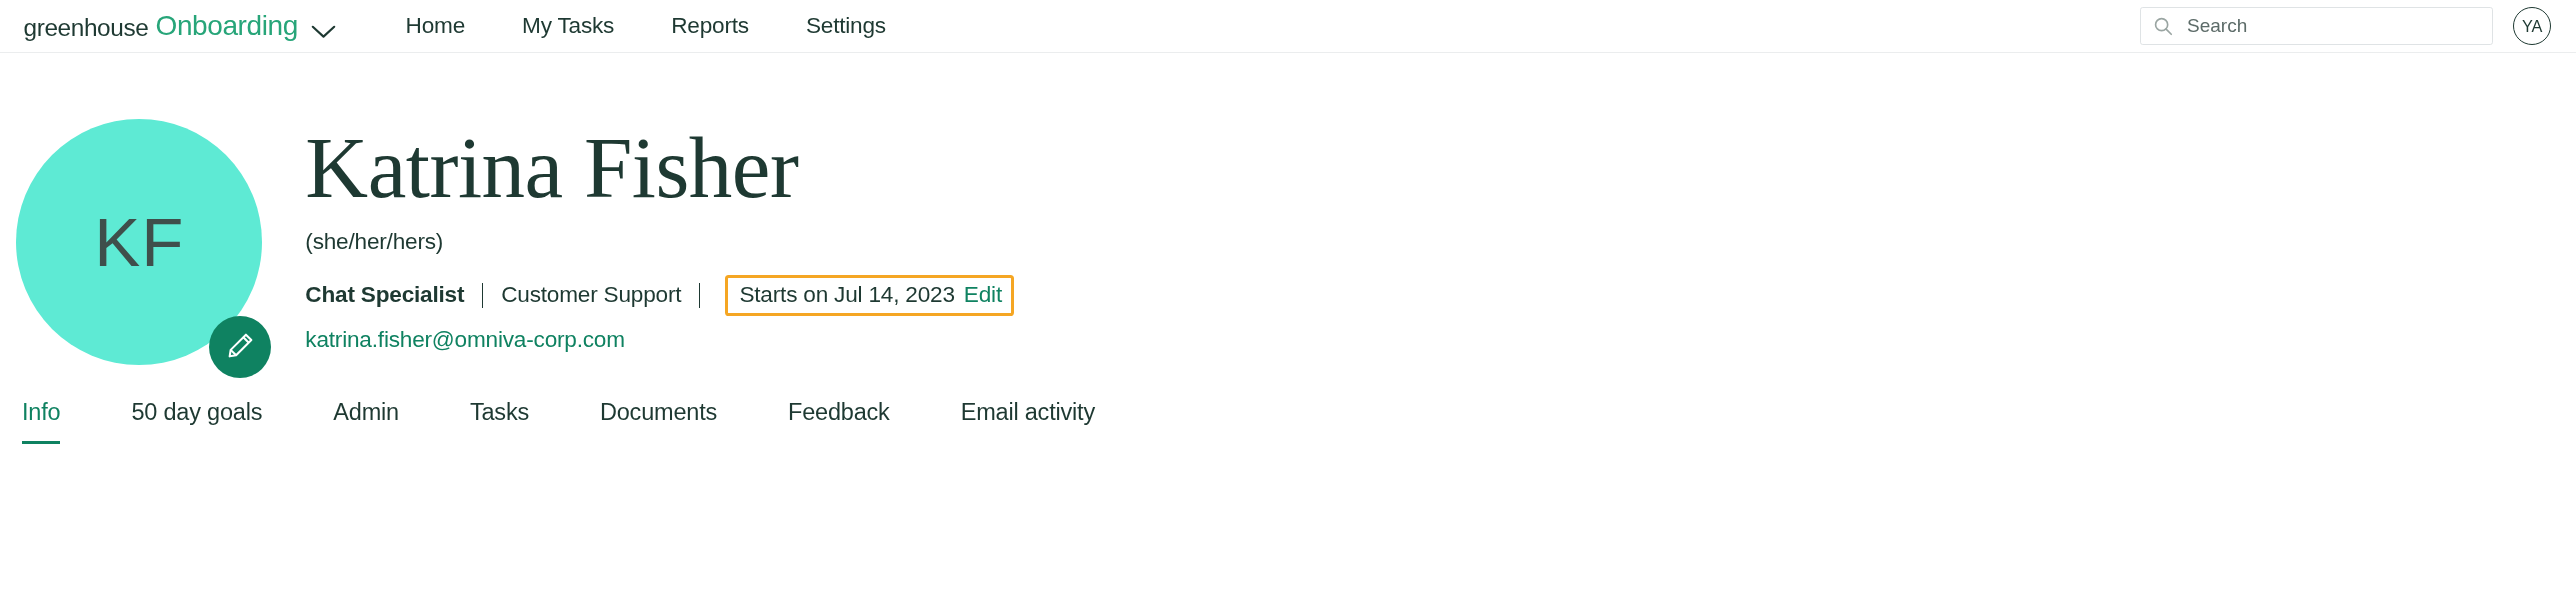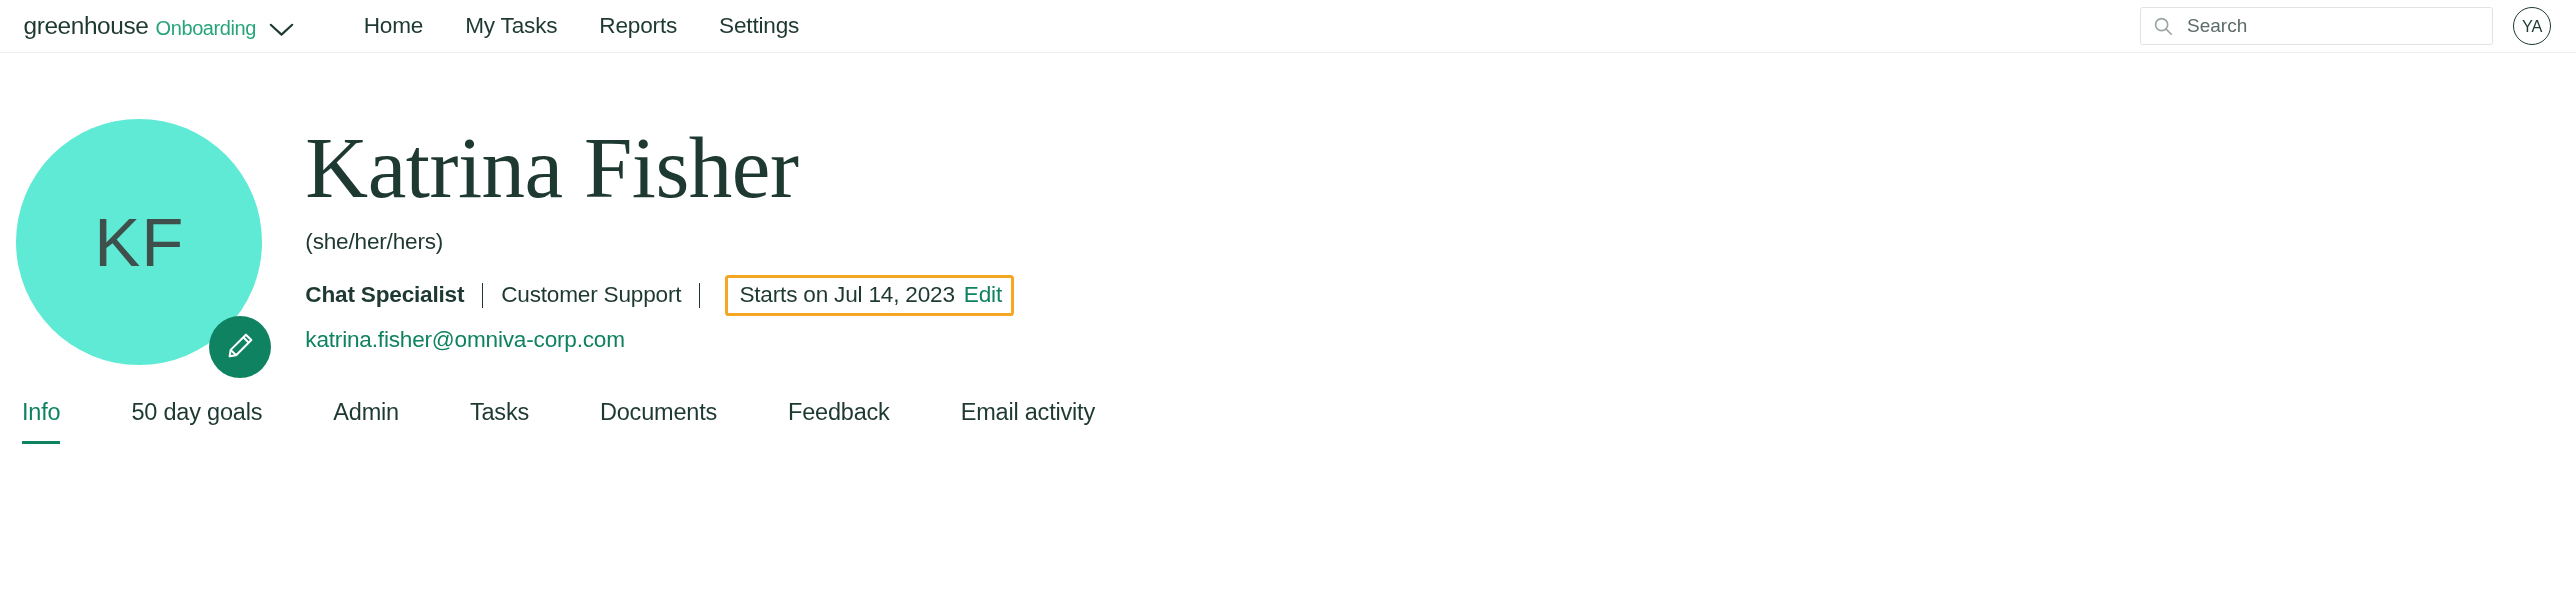--- a/index.html
+++ b/index.html
@@ -35,37 +35,37 @@
     cursor: pointer;
   }
   .brand-green-dark {
     font-size: 24.4px;
     letter-spacing: -0.4px;
     color: #1e3932;
     font-weight: 400;
     line-height: 1;
   }
   .brand-green {
-    font-size: 20px;
+    font-size: 28px;
     letter-spacing: -0.4px;
     color: #27a579;
     font-weight: 400;
     line-height: 1;
     margin-left: 7.2px;
   }
   .brand-caret {
     margin-left: 12.7px;
     display: flex;
     align-items: center;
   }
 
   .mainnav {
     display: flex;
     align-items: flex-start;
-    gap: 0;
+    gap: 15px;
   }
   .nav-item {
     font-size: 22.6px;
     color: #1e3932;
     padding: 0 21px;
     text-decoration: none;
     white-space: nowrap;
     cursor: pointer;
     letter-spacing: -0.2px;
   }

